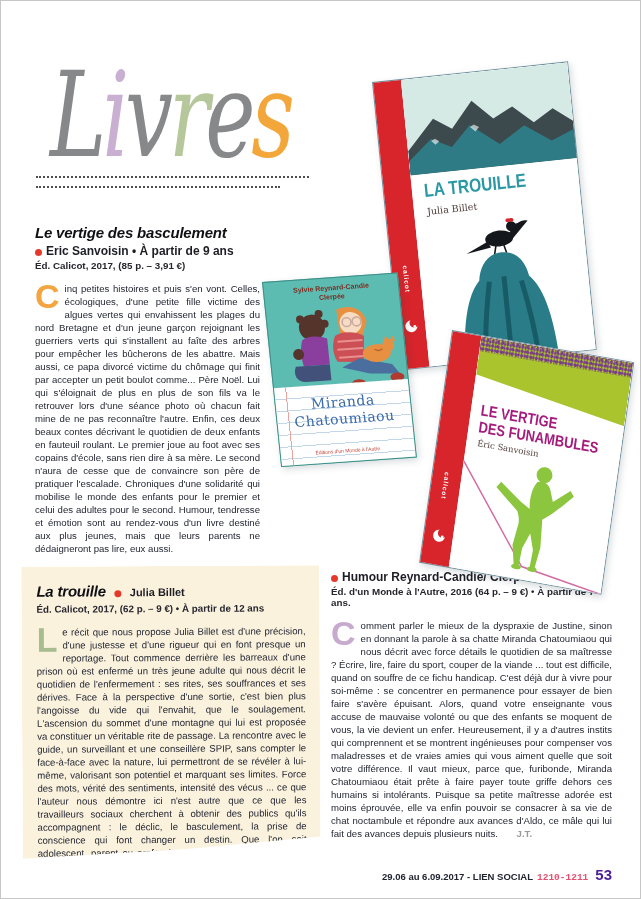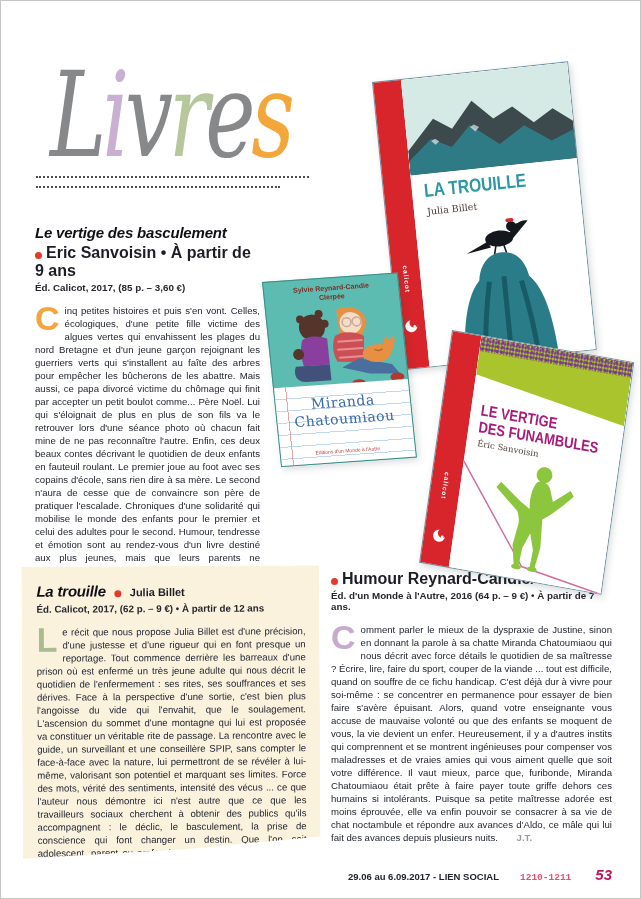--- a/index.html
+++ b/index.html
@@ -14,40 +14,40 @@
     font-family:"DejaVu Serif",serif;font-style:italic;
     font-size:118px;line-height:1;letter-spacing:-0.05em;
     transform:scaleX(.72);transform-origin:0 0;white-space:nowrap;
   }
   .dotrule{position:absolute;left:36px;height:0;border-top:2px dotted #4d4d4d;}
   .dotrule.r1{top:176px;width:273px;}
   .dotrule.r2{top:186px;width:244px;}
   
   .review{position:absolute;color:#232733;}
   .rv-title{font-size:15px;font-weight:700;font-style:italic;color:#0f0f14;letter-spacing:-0.2px;margin:0 0 3px 0;}
-  .rv-byline{font-size:16px;font-weight:700;color:#1d1d26;margin:0 0 2px 0;}
+  .rv-byline{font-size:12px;font-weight:700;color:#1d1d26;margin:0 0 2px 0;}
   .rv-edition{font-size:9.8px;font-weight:600;color:#26262e;margin:0 0 11px 0;}
   .dot{display:inline-block;width:7px;height:7px;border-radius:50%;background:#e5392c;margin-right:4px;vertical-align:-1px;}
   .rv-body{font-size:9.6px;line-height:13px;text-align:justify;margin:0;}
   .dropcap{float:left;font-size:34px;line-height:26px;font-weight:700;margin:1px 5px 0 0;}
   .jt{color:#9a9a9a;font-weight:600;margin-left:16px;}
   .rv-sign{font-size:10.5px;color:#9a9a9a;text-align:right;margin-top:10px;}
   #review-1{left:35px;top:224px;width:225px;}
   
   .beige-box{
     position:absolute;left:22px;top:566px;width:298px;height:298px;
     background:#fbf2de;transform:rotate(-0.3deg);
     clip-path:polygon(0 0,100% 0,100% 91%,55% 95%,0 98%);
   }
   #review-2{left:15px;top:16px;width:269px;}
   #review-3{left:331px;top:570px;width:281px;}
   
-  .footer{position:absolute;right:29px;top:866px;font-size:9.5px;font-weight:700;color:#20242f;display:flex;align-items:baseline;gap:21px;}
+  .footer{position:absolute;right:29px;top:866px;font-size:9.5px;font-weight:700;color:#20242f;display:flex;align-items:baseline;gap:4px;}
   .footer .issue{color:#e84f6e;font-family:Liberation Mono, monospace;}
-  .footer .pagenum{font-size:15px;font-weight:700;color:#be185d;margin-left:3px;font-style:italic;}
+  .footer .pagenum{font-size:15px;font-weight:700;color:#4c1d95;margin-left:3px;}
   
   .book{position:absolute;transform-origin:0 0;box-shadow:2px 3px 7px rgba(40,60,70,.18);}
   .book,.bk-cover{box-sizing:border-box;}
   .spine{position:absolute;left:0;top:0;bottom:0;width:28px;background:#d7252b;}
   .spine-label{
     position:absolute;left:50%;transform:translateX(-50%);
     writing-mode:vertical-rl;color:#fff;font-size:6.5px;letter-spacing:1px;font-weight:600;
   }
   .spine-logo{position:absolute;left:50%;transform:translateX(-50%);}
   
@@ -100,21 +100,21 @@
 </head>
 <body>
 
 <div class="masthead"><span style="color: rgb(135, 136, 138);">L</span><span style="color: rgb(201, 175, 209);">i</span><span style="color: rgb(135, 136, 138);">v</span><span style="color: rgb(181, 199, 155);">r</span><span style="color: rgb(135, 136, 138);">e</span><span style="color: rgb(243, 167, 59);">s</span></div>
 <div class="dotrule r1"></div>
 <div class="dotrule r2"></div>
 
 <section class="review" id="review-1">
   <h2 class="rv-title">Le vertige des basculement</h2>
   <p class="rv-byline"><span class="dot"></span><span>Eric Sanvoisin • À partir de 9 ans</span></p>
-  <p class="rv-edition">Éd. Calicot, 2017, (85 p. – 3,60 €)</p>
+  <p class="rv-edition">Éd. Calicot, 2017, (85 p. – 3,91 €)</p>
   <p class="rv-body"><span class="dropcap" style="color: rgb(244, 165, 64);">C</span><span>inq petites histoires et puis s'en vont. Celles, écologiques, d'une petite fille victime des algues vertes qui envahissent les plages du nord Bretagne et d'un jeune garçon rejoignant les guerriers verts qui s'installent au faîte des arbres pour empêcher les bûcherons de les abattre. Mais aussi, ce papa divorcé victime du chômage qui finit par accepter un petit boulot comme... Père Noël. Lui qui s'éloignait de plus en plus de son fils va le retrouver lors d'une séance photo où chacun fait mine de ne pas reconnaître l'autre. Enfin, ces deux beaux contes décrivant le quotidien de deux enfants en fauteuil roulant. Le premier joue au foot avec ses copains d'école, sans rien dire à sa mère. Le second n'aura de cesse que de convaincre son père de pratiquer l'escalade. Chroniques d'une solidarité qui mobilise le monde des enfants pour le premier et celui des adultes pour le second. Humour, tendresse et émotion sont au rendez-vous d'un livre destiné aux plus jeunes, mais que leurs parents ne dédaigneront pas lire, eux aussi.</span></p>
   <div class="rv-sign">Jacques Trémintin</div>
 </section>
 
 <div class="beige-box">
   <section class="review" id="review-2">
     <h2 class="rv-title" style="display:inline">La trouille</h2>
     <span class="dot" style="margin-left:4px;"></span>
     <span class="rv-byline" style="font-size:11px;">Julia Billet</span>
     <p class="rv-edition" style="margin-top:3px;">Éd. Calicot, 2017, (62 p. – 9 €) • À partir de 12 ans</p>

